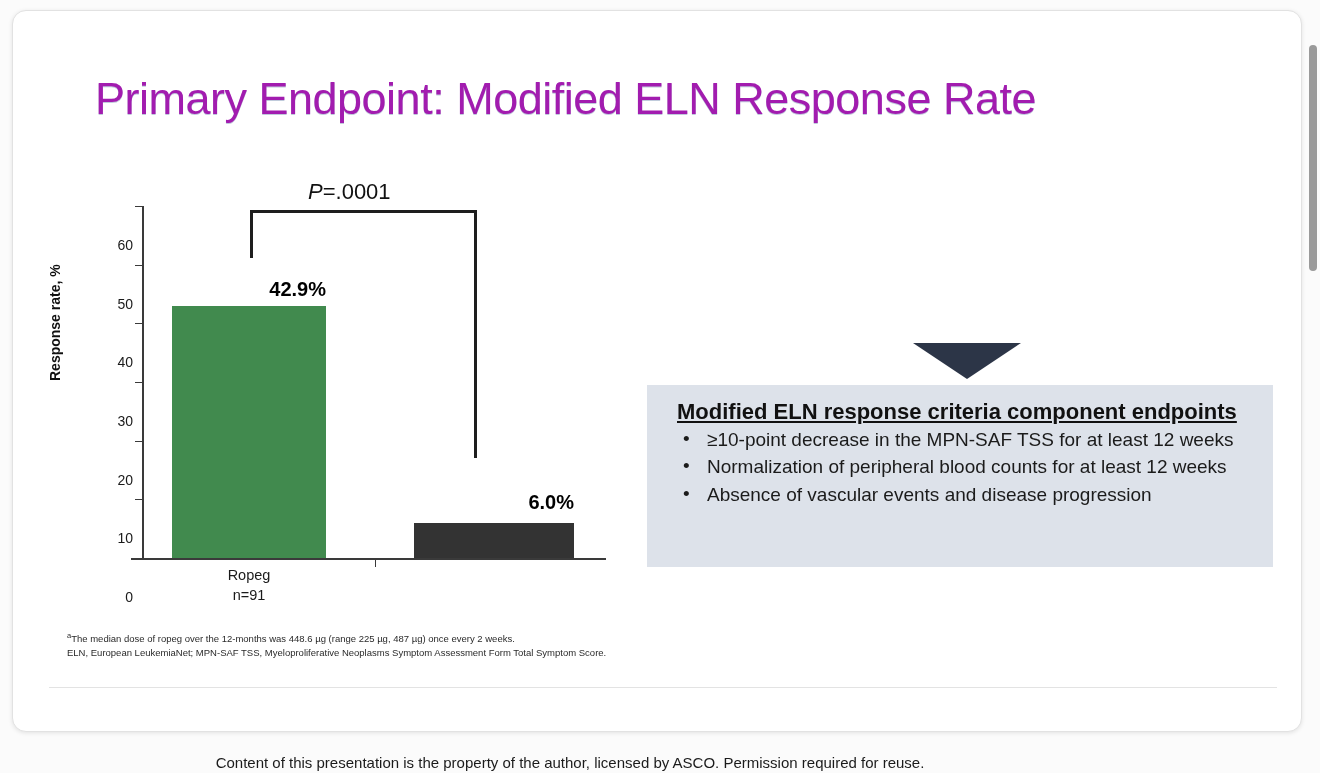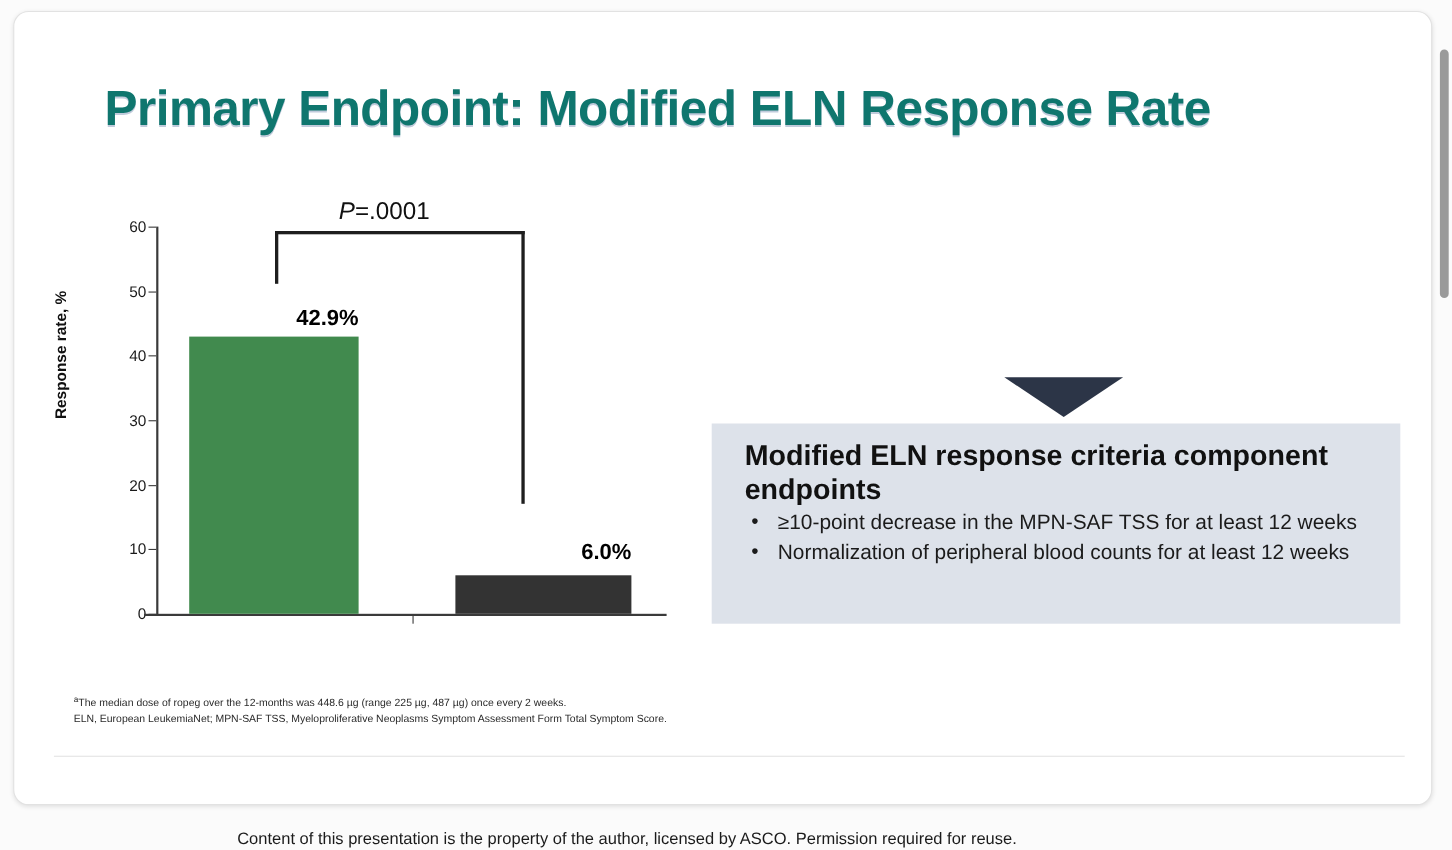--- a/index.html
+++ b/index.html
@@ -22,38 +22,39 @@
     box-shadow: 0 1px 4px rgba(0,0,0,.10);
     overflow: hidden;
   }
 
   
   .slide-title {
     position: absolute;
     left: 82px; top: 62px;
     width: 1140px;
     font-size: 45px;
-    font-weight: bold;
-    color: #0f766e;
+    font-weight: normal;
+    color: #a21caf;
     letter-spacing: -0.5px;
     white-space: nowrap;
     text-shadow: 0 1px 0 rgba(140,160,190,.55);
   }
 
   
   .chart-area { position: absolute; left: 50px; top: 160px; width: 580px; height: 440px; }
   .ylabel {
     position: absolute; left: -16px; top: 210px;
     transform: rotate(-90deg); transform-origin: left top;
     font-size: 14px; font-weight: bold; color: #111; white-space: nowrap;
   }
   .ytick {
     position: absolute; right: 0; width: 46px;
     text-align: right; font-size: 14px; color: #1a1a1a;
     transform: translateY(-8px);
+    margin-top: 39px;
   }
   .ytickwrap { position: absolute; left: 18px; top: 0; width: 52px; height: 390px; }
   .tickmark { position: absolute; left: 72px; width: 7px; height: 1px; background: #3a3a3a; }
   .yaxis-line { position: absolute; left: 79px; top: 35px; width: 2px; height: 353px; background: #3a3a3a; }
   .xaxis-line { position: absolute; left: 68px; top: 387px; width: 475px; height: 2px; background: #3a3a3a; }
   .xtickmark { position: absolute; top: 389px; width: 1px; height: 7px; background: #3a3a3a; }
 
   .bar { position: absolute; bottom: 0; }
   .plot { position: absolute; left: 81px; top: 35px; width: 462px; height: 352px; }
   .bar-label {
@@ -94,21 +95,21 @@
     border-right: 54px solid transparent;
     border-top: 36px solid #2c3547;
   }
 
   .callout-light {
     position: absolute; left: 634px; top: 374px;
     width: 626px; height: 182px;
     background: #dde2ea;
     padding: 14px 20px 10px 30px;
   }
-  .cl-head { font-size: 26px; font-weight: bold; color: #111; margin-bottom: 2px; }
+  .cl-head { font-size: 22px; font-weight: bold; color: #111; margin-bottom: 2px; text-decoration: underline; }
   .cl-list { list-style: none; }
   .cl-list li {
     position: relative; padding-left: 30px;
     font-size: 19px; color: #1b1b1b; line-height: 1.28; margin-top: 3px;
   }
   .cl-list li::before {
     content: "•"; position: absolute; left: 6px; top: -1px; font-size: 19px; color: #1b1b1b;
   }
 
   
@@ -172,38 +173,43 @@
       <div class="xtickmark" style="left:312px;"></div>
 
       <div class="plot">
         <div class="bar" style="left:28px; width:154px; height:252px; background:#418a4e;"></div>
         <div class="bar" style="left:270px; width:160px; height:35px; background:#333333;"></div>
       </div>
 
       <div class="bar-label" style="left:109px; top:107px; width:154px;">42.9%</div>
       <div class="bar-label" style="left:351px; top:320px; width:160px;">6.0%</div>
 
+      <div class="cat-label" style="left:109px; top:395px; width:154px;">
+        <div>Ropeg</div>
+        <div>n=91</div>
+      </div>
 
       <div class="pval" style="left:245px; top:8px;">
         <i>P</i><span>=.0001</span>
       </div>
       <div class="brk-h" style="left:187px; top:39px; width:227px;"></div>
       <div class="brk-v" style="left:187px; top:39px; height:48px;"></div>
       <div class="brk-v" style="left:411px; top:39px; height:248px;"></div>
 
     </div>
 
 
     <div class="arrow-down"></div>
 
     <div class="callout-light">
       <div class="cl-head">Modified ELN response criteria component endpoints</div>
       <ul class="cl-list">
         <li>≥10-point decrease in the MPN-SAF TSS for at least 12 weeks</li>
         <li>Normalization of peripheral blood counts for at least 12 weeks</li>
+        <li>Absence of vascular events and disease progression</li>
       </ul>
     </div>
 
     <div class="footnotes">
       <div><sup>a</sup><span>The median dose of ropeg over the 12-months was 448.6 µg (range 225 µg, 487 µg) once every 2 weeks.</span></div>
       <div>ELN, European LeukemiaNet; MPN-SAF TSS, Myeloproliferative Neoplasms Symptom Assessment Form Total Symptom Score.</div>
     </div>
 
     <div class="divider"></div>
 

